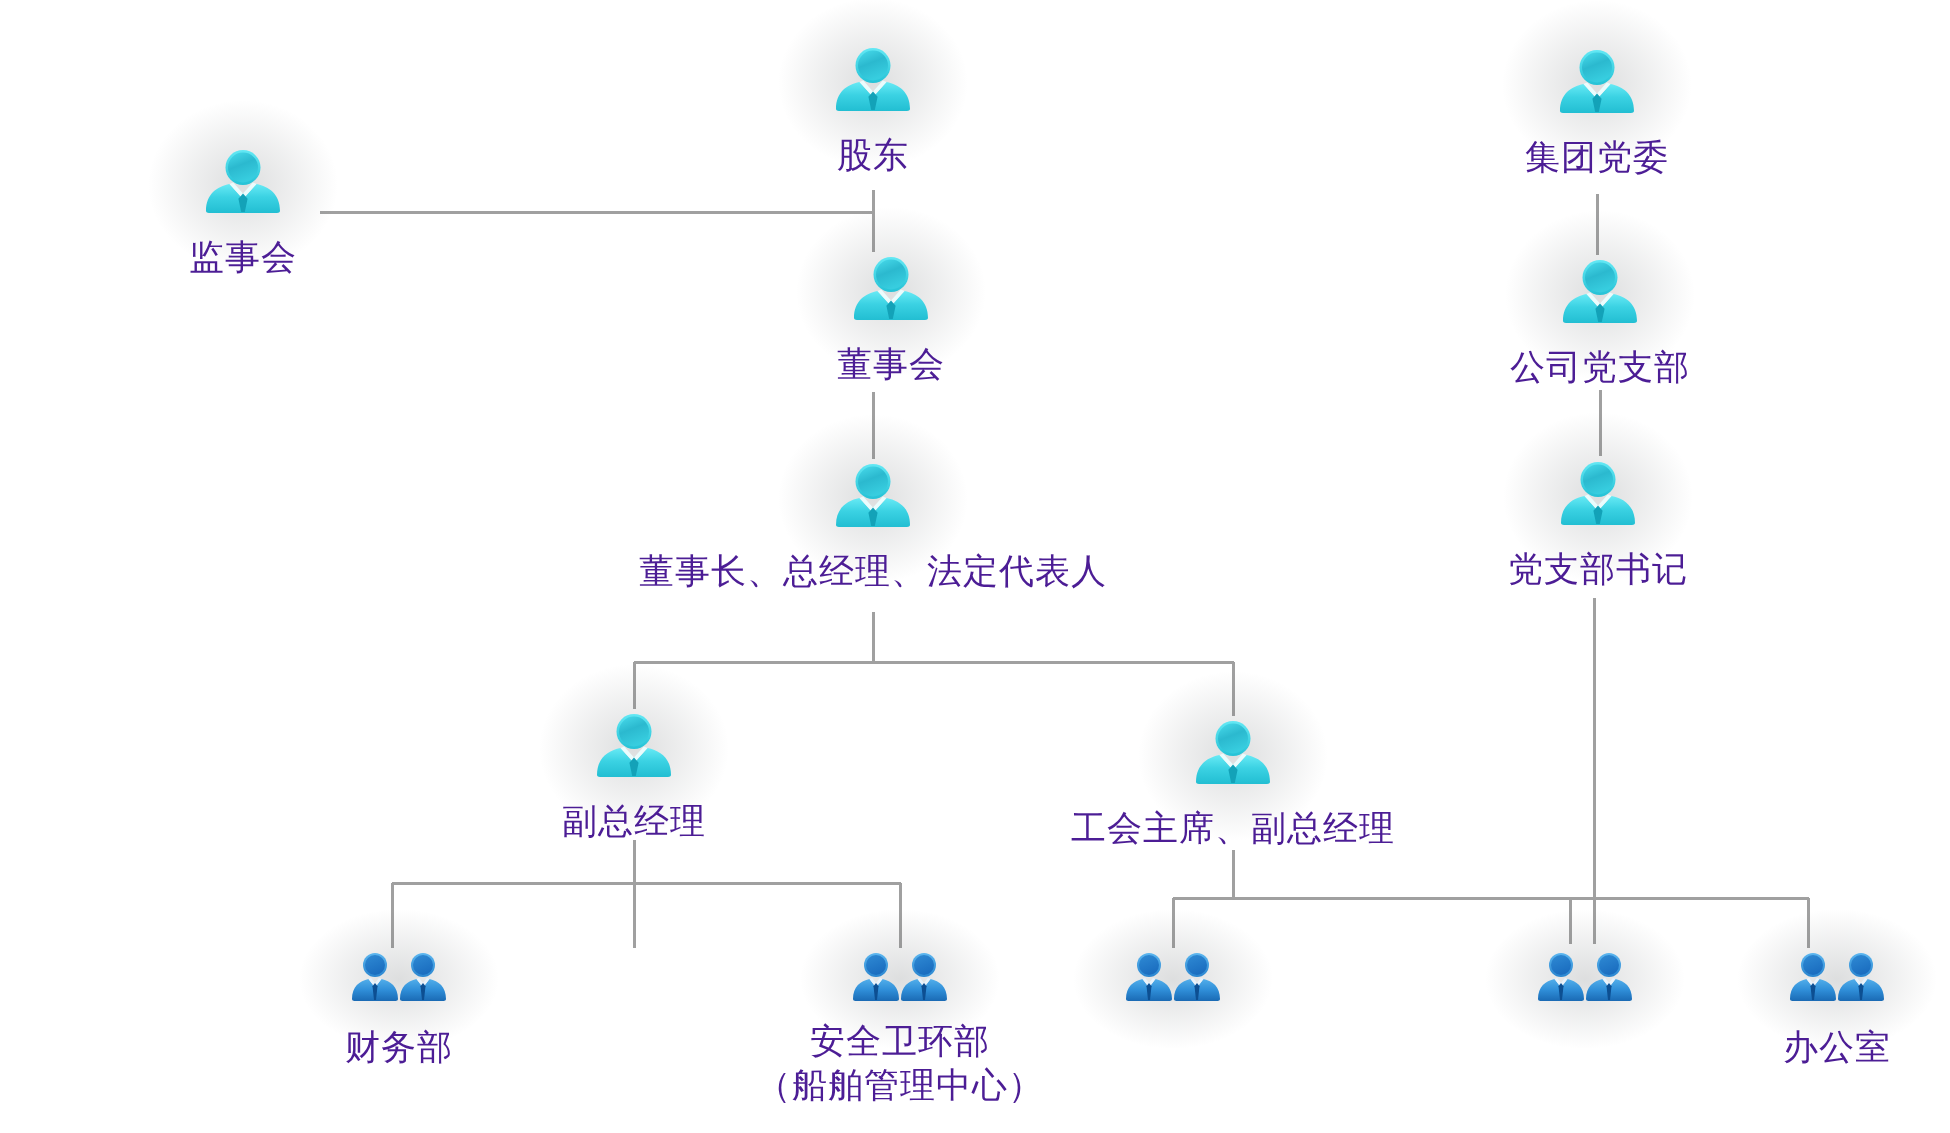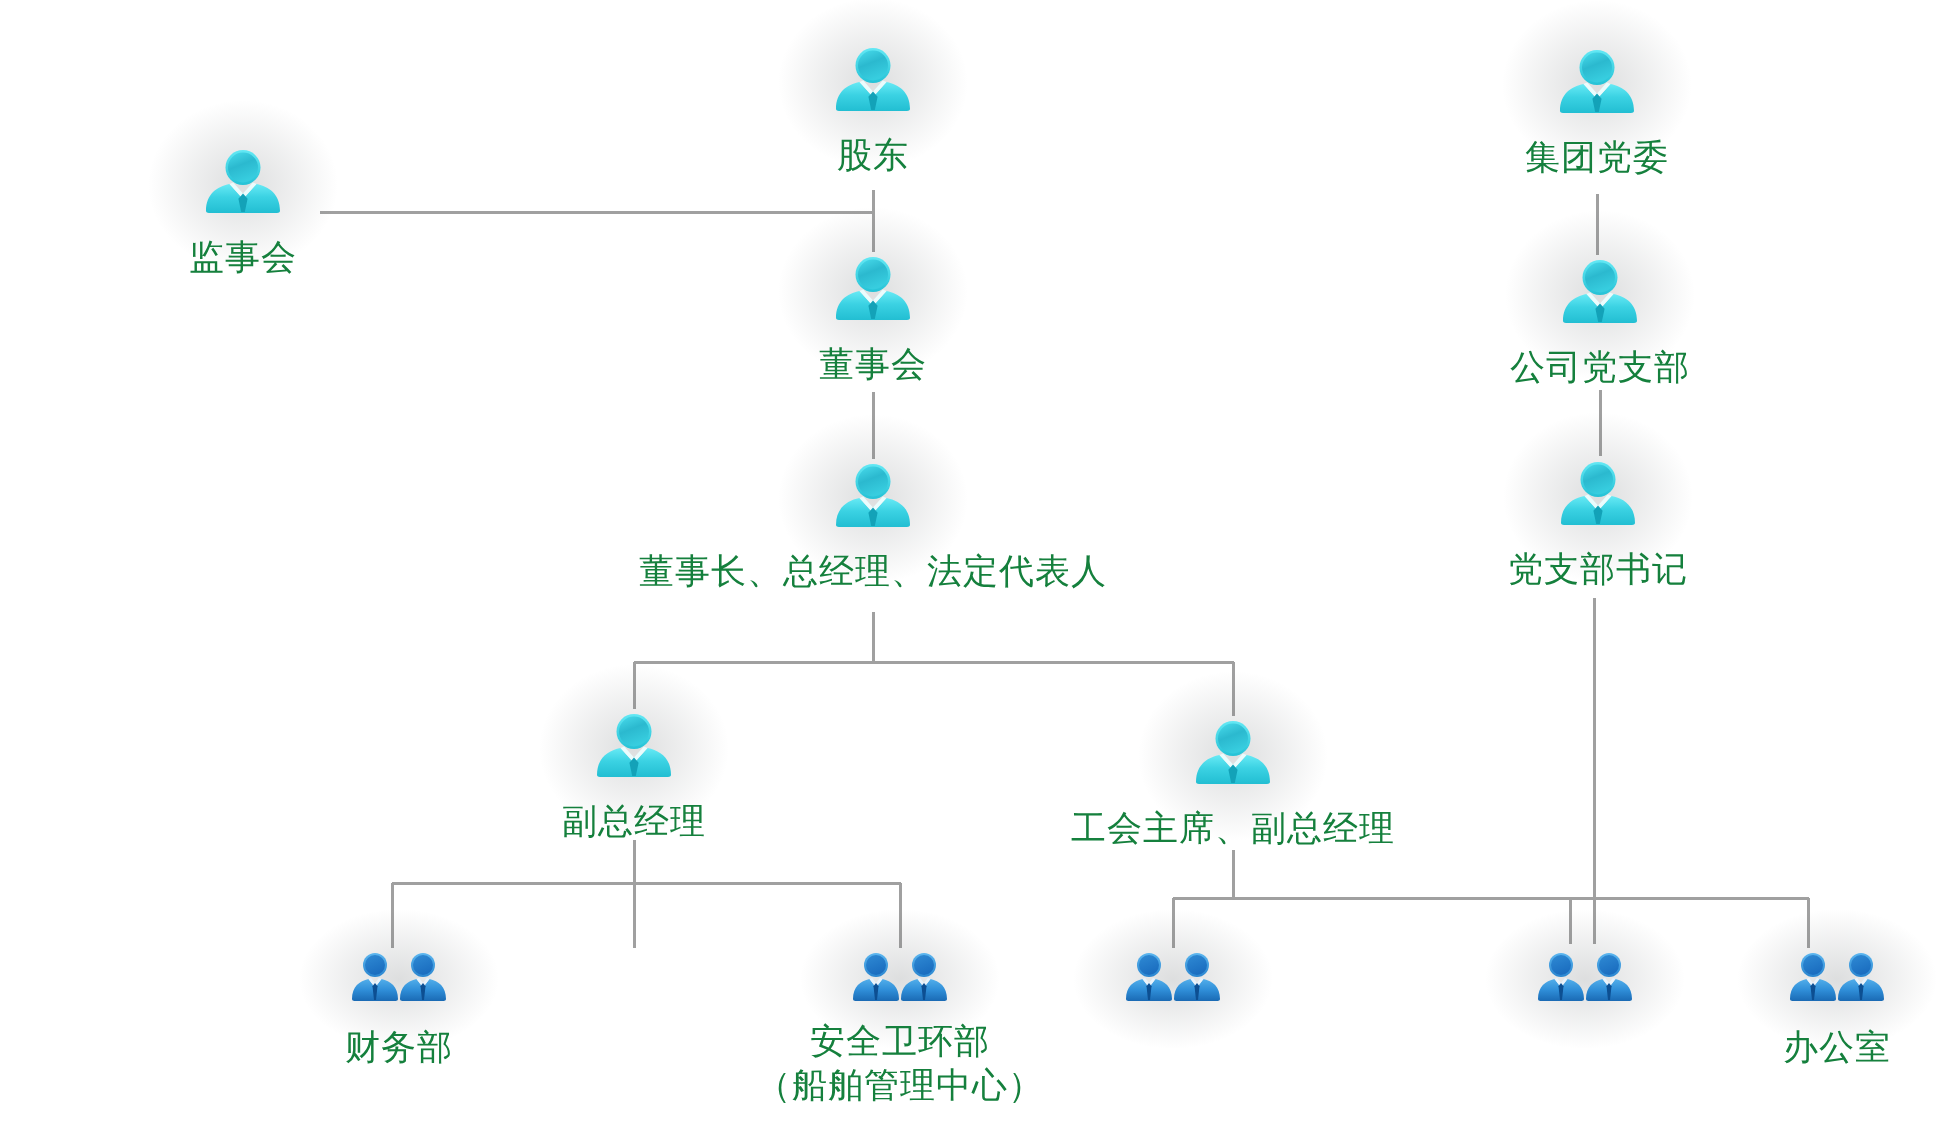--- a/index.html
+++ b/index.html
@@ -41,21 +41,21 @@
     background: radial-gradient(closest-side, rgba(100,105,108,0.22), rgba(100,105,108,0.10) 55%, rgba(100,105,108,0) 100%);
     z-index: -1;
   }
   .node.person .halo { width: 190px; height: 170px; top: -50px; }
   .node.group  .halo { width: 200px; height: 140px; top: -44px; }
   .icon-svg { display: block; }
   .label {
     margin-top: 22px;
     font-size: 35px;
     line-height: 44px;
-    color: #15803d;
+    color: #4c1d95;
     letter-spacing: 1px;
     white-space: nowrap;
     text-align: center;
     text-shadow: 0 1px 2px rgba(255,255,255,0.8);
   }
   .node.group .label { margin-top: 24px; }
   .node.group .label.two-line { margin-top: 4px; }
 </style>
 </head>
 <body>
@@ -144,21 +144,21 @@
     <svg class="icon-svg" width="84" height="63" viewBox="0 0 84 63">
       <circle cx="42" cy="17.5" r="17.5" fill="url(#cyRing)"></circle>
       <circle cx="42" cy="17.5" r="15" fill="url(#cyHead)"></circle>
       <path d="M5,61 C5,44 16,36.5 28.5,34 L42,49 L55.5,34 C68,36.5 79,44 79,61 C79,62.3 77.6,63 76,63 L8,63 C6.4,63 5,62.3 5,61 Z" fill="url(#cyBody)"></path>
       <path d="M28.5,34 L42,49 L55.5,34 L51.8,32.4 L42,43.5 L32.2,32.4 Z" fill="#eafcfd"></path>
       <path d="M42,43.5 L37.4,48.7 L40.2,62 L43.8,62 L46.6,48.7 Z" fill="#13a2b8"></path>
     </svg>
     <div class="label">集团党委</div>
   </div>
 
-  <div class="node person" style="left:873px; top:257px;">
+  <div class="node person" style="left:891px; top:257px;">
     <div class="halo"></div>
     <svg class="icon-svg" width="84" height="63" viewBox="0 0 84 63">
       <circle cx="42" cy="17.5" r="17.5" fill="url(#cyRing)"></circle>
       <circle cx="42" cy="17.5" r="15" fill="url(#cyHead)"></circle>
       <path d="M5,61 C5,44 16,36.5 28.5,34 L42,49 L55.5,34 C68,36.5 79,44 79,61 C79,62.3 77.6,63 76,63 L8,63 C6.4,63 5,62.3 5,61 Z" fill="url(#cyBody)"></path>
       <path d="M28.5,34 L42,49 L55.5,34 L51.8,32.4 L42,43.5 L32.2,32.4 Z" fill="#eafcfd"></path>
       <path d="M42,43.5 L37.4,48.7 L40.2,62 L43.8,62 L46.6,48.7 Z" fill="#13a2b8"></path>
     </svg>
     <div class="label">董事会</div>
   </div>

